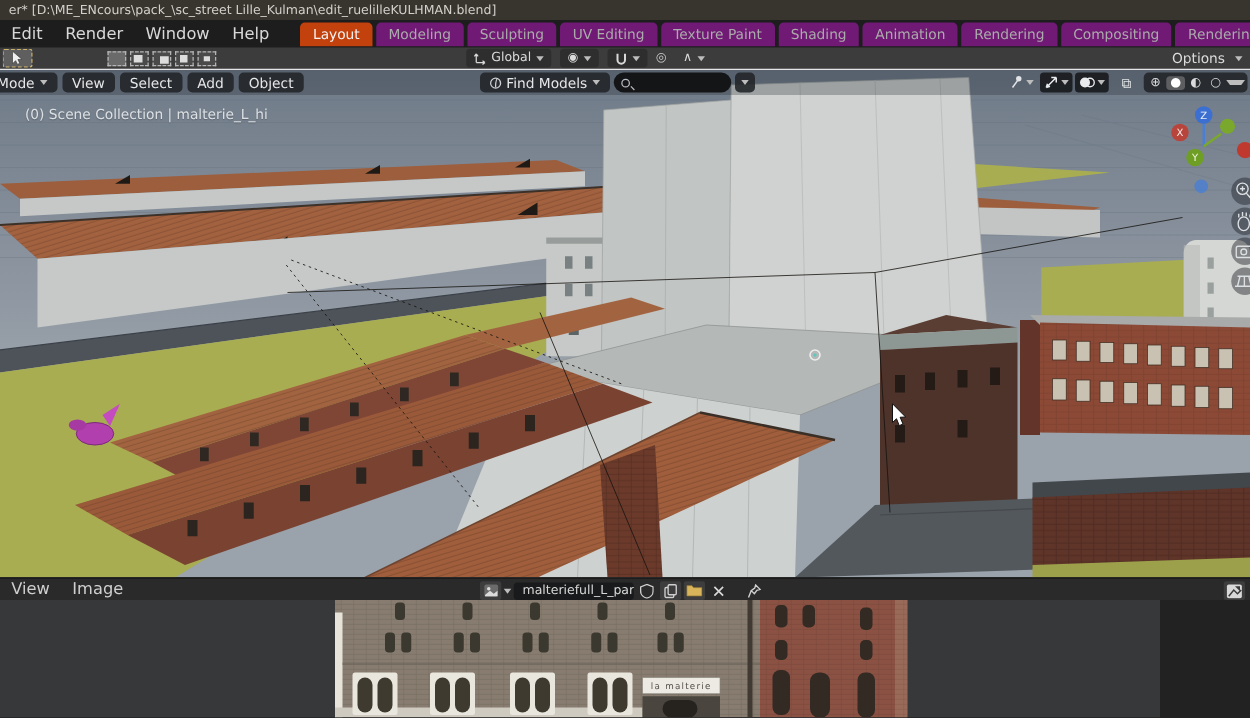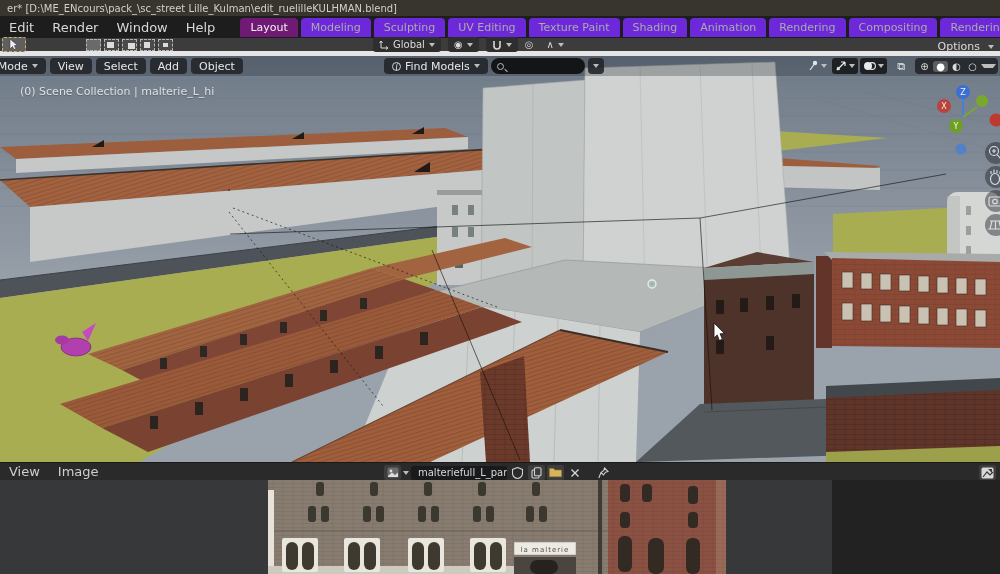--- a/index.html
+++ b/index.html
@@ -11,27 +11,27 @@
   
   .titlebar { position:absolute; left:0; top:0; width:1000px; height:16px;
     background:#38342e; display:flex; align-items:center; padding-left:7px; }
   .titlebar .ttl { font-size:10px; color:#d3d0cb; white-space:nowrap; }
   
   .menubar { position:absolute; left:0; top:16px; width:1000px; height:22px;
     background:#1d1d1d; display:flex; align-items:center; }
   .menu-item { font-size:13px; color:#d8d8d8; padding:3px 9px; border-radius:3px; }
   .menu-partial { font-size:11px; color:#d8d8d8; width:10px; overflow:hidden; }
   .tabs { display:flex; align-items:center; gap:3px; margin-left:16px; }
-  .tab { font-size:11px; color:#ababab; background:#6d28d9; padding:3px 10px;
+  .tab { font-size:11px; color:#ababab; background:#701a75; padding:3px 10px;
     border-radius:4px 4px 0 0; white-space:nowrap; }
-  .tab.active { background:#701a75; color:#f2f2f2; }
+  .tab.active { background:#c2410c; color:#f2f2f2; }
   .tab.addtab { background:transparent; color:#bdbdbd; padding:3px 6px; }
   
   .toolbar { position:absolute; left:0; top:38px; width:1000px; height:18px;
-    background:#3c3c3c; border-bottom:5px solid #e5e5e5;
+    background:#3c3c3c; border-bottom:1px solid #e5e5e5;
     display:flex; align-items:center; font-size:10px; }
   .tool-btn { width:24px; height:15px; margin-left:2px; background:#5f5f5f;
     border:1px dashed #cdb36a; border-radius:2px; display:flex;
     align-items:center; justify-content:center; }
   .selmodes { display:flex; gap:3px; margin-left:60px; }
   .selmode { width:15px; height:12px; border:1px dashed #b5b5b5; position:relative; background:#4a4a4a; }
   .selmode.m1 { background:#6a6a6a; }
   .selmode i { position:absolute; left:2px; top:2px; width:7px; height:6px; background:#dcdcdc; }
   .mid-tools { display:flex; align-items:center; gap:7px; margin-left:200px; color:#cfcfcf; }
   .pillbtn { display:flex; align-items:center; gap:4px; background:#2e2e2e;
@@ -73,21 +73,21 @@
   
   .imghdr { position:absolute; left:0; top:462px; width:1000px; height:18px;
     background:#2a2a2a; border-top:1px solid #191919; display:flex; align-items:center; }
   .imghdr .menu-item { padding:2px 9px; color:#cfcfcf; }
   .img-center { position:absolute; left:384px; top:2px; display:flex; align-items:center; gap:2px; }
   .imgname { background:#191a1b; border-radius:3px; height:14px; display:flex;
     align-items:center; padding:0 7px; font-size:10px; color:#d8d8d8; width:96px; white-space:nowrap; overflow:hidden; }
   .hicon { width:17px; height:15px; display:flex; align-items:center; justify-content:center; }
   .hicon.boxed { background:#3d3d3d; border-radius:2px; }
   .img-right { position:absolute; right:4px; top:2px; }
-  .canvas { position:absolute; left:0; top:480px; width:832px; height:94px; background:#37383a; }
+  .canvas { position:absolute; left:0; top:480px; width:928px; height:94px; background:#37383a; }
   .photo { position:absolute; left:268px; top:0; }
   svg text { font-family:"DejaVu Sans", sans-serif; }
 </style>
 </head>
 <body>
 
 <div class="app">
 
   <div class="titlebar">
     <span class="ttl">er* [D:\ME_ENcours\pack_\sc_street Lille_Kulman\edit_ruelilleKULHMAN.blend]</span>

